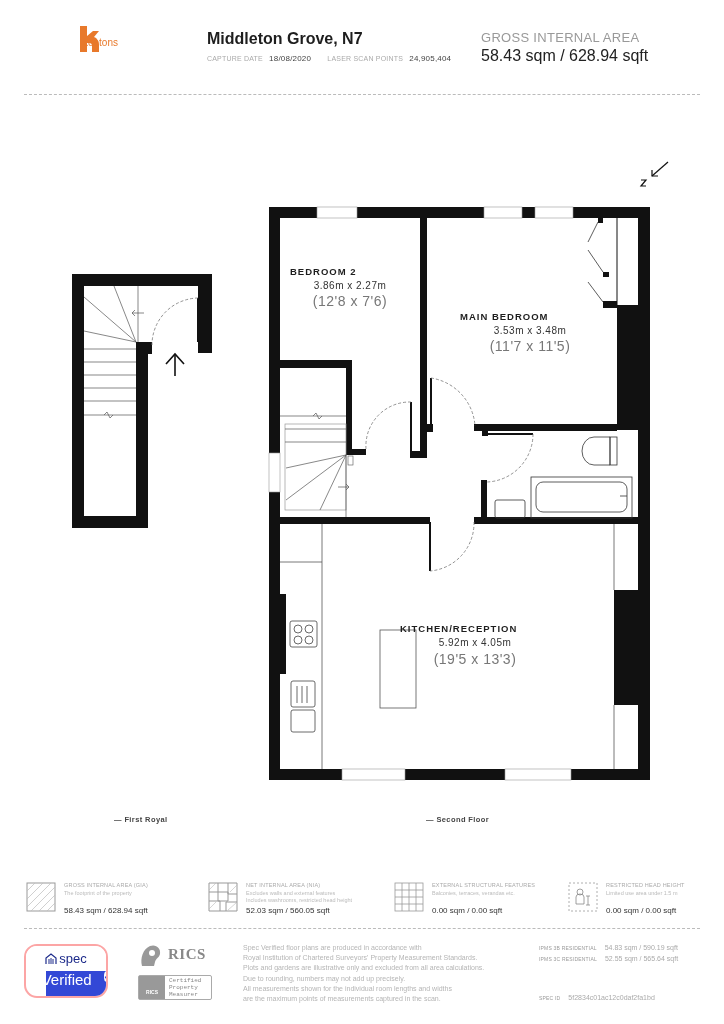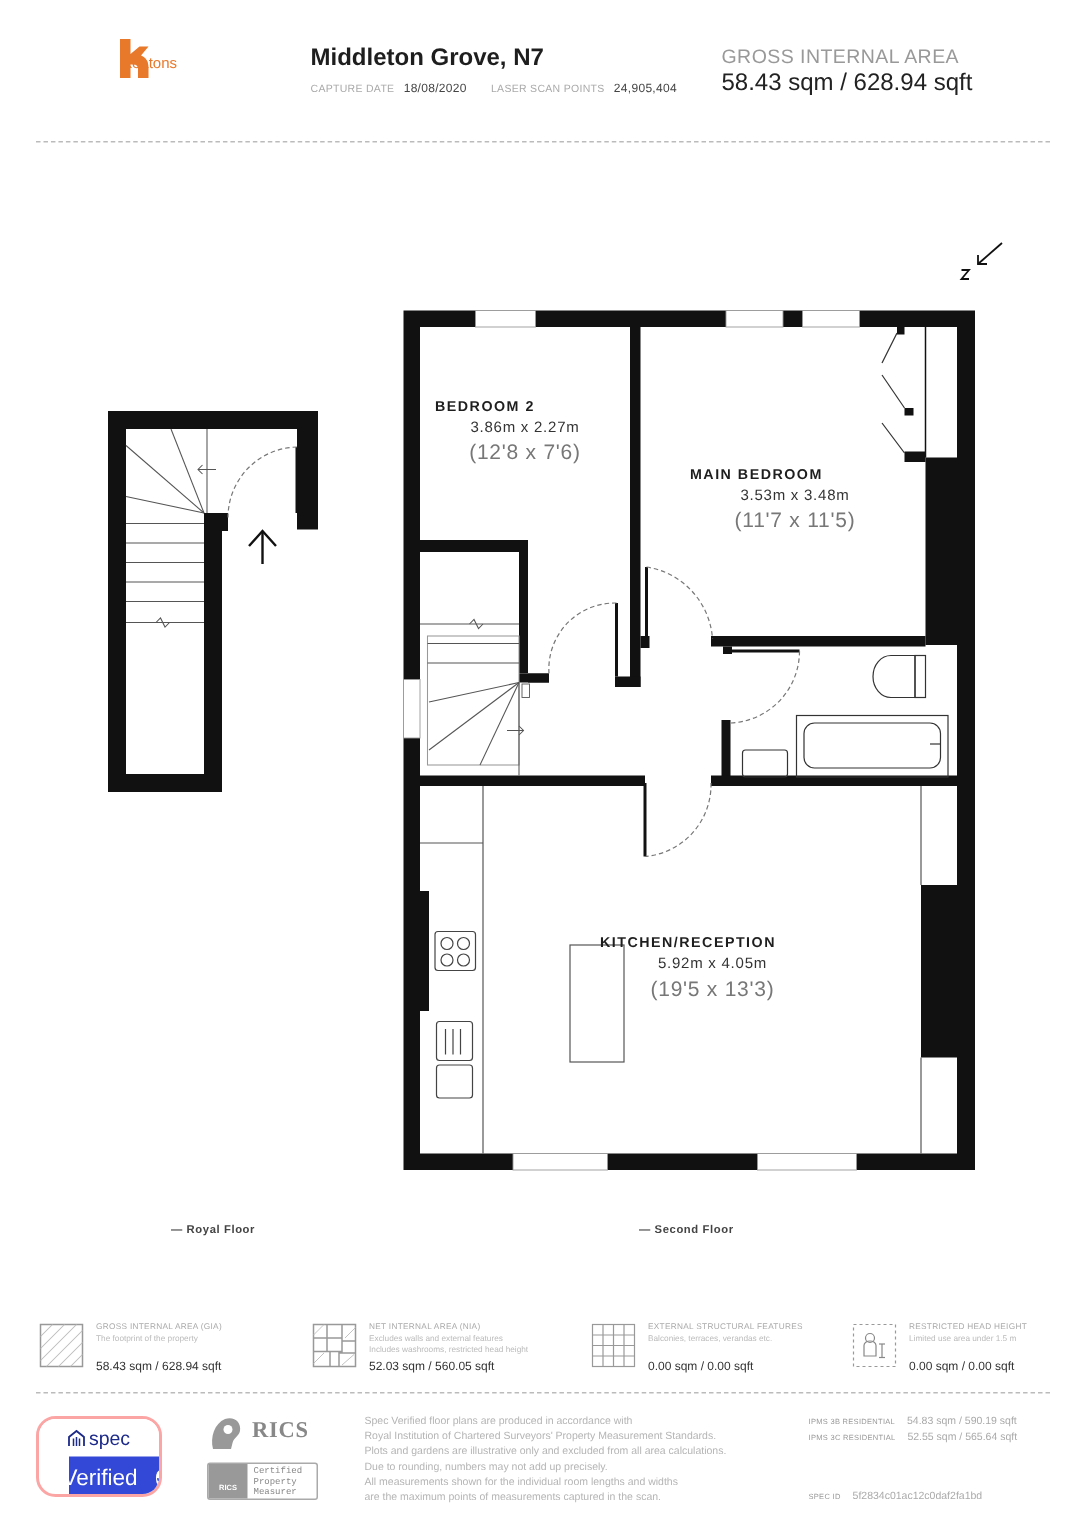--- a/index.html
+++ b/index.html
@@ -18,21 +18,21 @@
   .room-dim { position: absolute; text-align: center; font-size: 10px; color: #333; letter-spacing: 0.5px; }
   .room-imp { position: absolute; text-align: center; font-size: 14px; color: #777; letter-spacing: 0.5px; }
   .floor-label { position: absolute; font-size: 7.5px; font-weight: bold; color: #444; letter-spacing: 0.4px; }
   .legend-item { position: absolute; top: 880px; height: 40px; }
   .legend-icon { position: absolute; left: 0; top: 2px; width: 30px; height: 30px; }
   .legend-title { position: absolute; left: 38px; top: 2px; font-size: 5.5px; color: #aaa; letter-spacing: 0.2px; white-space: nowrap; }
   .legend-desc { position: absolute; left: 38px; font-size: 5.5px; color: #bbb; white-space: nowrap; }
   .legend-value { position: absolute; left: 38px; top: 26px; font-size: 8px; color: #333; white-space: nowrap; }
   .spec-badge { left: 24px; top: 944px; width: 84px; height: 54px; border: 2px solid #fca5a5; border-radius: 13px; overflow: hidden; }
   .spec-top { height: 25px; background: #fff; display: flex; align-items: center; justify-content: center; font-size: 13px; color: #1c2a8a; }
-  .spec-bot { height: 29px; background: #3348d6; color: #fff; font-size: 15px; display: flex; align-items: center; justify-content: center; gap: 12px; margin-left: 20px; }
+  .spec-bot { height: 29px; background: #3348d6; color: #fff; font-size: 15px; display: flex; align-items: flex-start; justify-content: center; gap: 12px; margin-left: 20px; }
   .check { width: 11px; height: 11px; border-radius: 50%; background: #fff; color: #3348d6; font-size: 8px; font-weight: bold; display: flex; align-items: center; justify-content: center; }
   .rics-logo { left: 138px; top: 944px; width: 74px; height: 24px; }
   .rics-text { position: absolute; left: 30px; top: 2px; font-size: 15px; font-weight: bold; color: #888; font-family: "Liberation Serif", serif; letter-spacing: 0.5px; }
   .rics-badge { left: 138px; top: 975px; width: 74px; height: 25px; border: 1px solid #aaa; border-radius: 2px; }
   .rics-badge-left { position: absolute; left: 0; top: 0; width: 26px; height: 23px; background: #999; color: #fff; font-size: 5px; font-weight: bold; text-align: center; padding-top: 13px; }
   .rics-badge-text { position: absolute; left: 30px; top: 2px; font-size: 6px; color: #888; line-height: 6.8px; font-family: "Liberation Mono", monospace; }
   .disclaimer { left: 243px; top: 943px; font-size: 7px; color: #b5b5b5; line-height: 10.2px; white-space: pre; }
   .ipms { position: absolute; left: 539px; font-size: 7px; color: #aaa; white-space: nowrap; }
   .ipms .k { font-size: 5px; letter-spacing: 0.2px; margin-right: 6px; color: #999; }
 </style>
@@ -206,21 +206,21 @@
 <div class="room-imp" style="left:290px;top:293px;width:120px">(12'8 x 7'6)</div>
 
 <div class="room-label" style="left:460px;top:311px;width:140px">MAIN BEDROOM</div>
 <div class="room-dim" style="left:460px;top:325px;width:140px">3.53m x 3.48m</div>
 <div class="room-imp" style="left:460px;top:338px;width:140px">(11'7 x 11'5)</div>
 
 <div class="room-label" style="left:400px;top:623px;width:150px">KITCHEN/RECEPTION</div>
 <div class="room-dim" style="left:400px;top:637px;width:150px">5.92m x 4.05m</div>
 <div class="room-imp" style="left:400px;top:651px;width:150px">(19'5 x 13'3)</div>
 
-<div class="floor-label" style="left:114px;top:815px">— Royal Floor</div>
+<div class="floor-label" style="left:114px;top:815px">— First Royal</div>
 <div class="floor-label" style="left:426px;top:815px">— Second Floor</div>
 
 <div class="legend-item" style="left:26px;width:160px">
   <svg class="legend-icon" viewBox="0 0 30 30">
     <rect x="1" y="1" width="28" height="28" fill="none" stroke="#999" stroke-width="1"></rect>
     <g stroke="#bbb" stroke-width="0.7">
         <line x1="1" y1="9" x2="9" y2="1"></line>
         <line x1="1" y1="17" x2="17" y2="1"></line>
         <line x1="1" y1="25" x2="25" y2="1"></line>
         <line x1="5" y1="29" x2="29" y2="5"></line>

